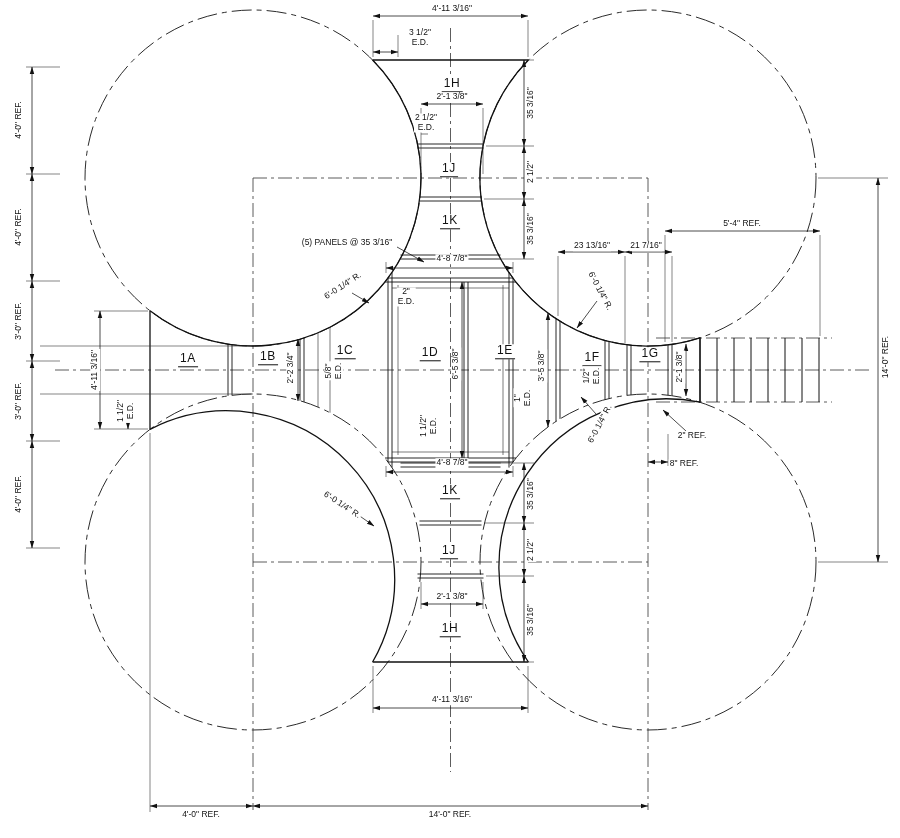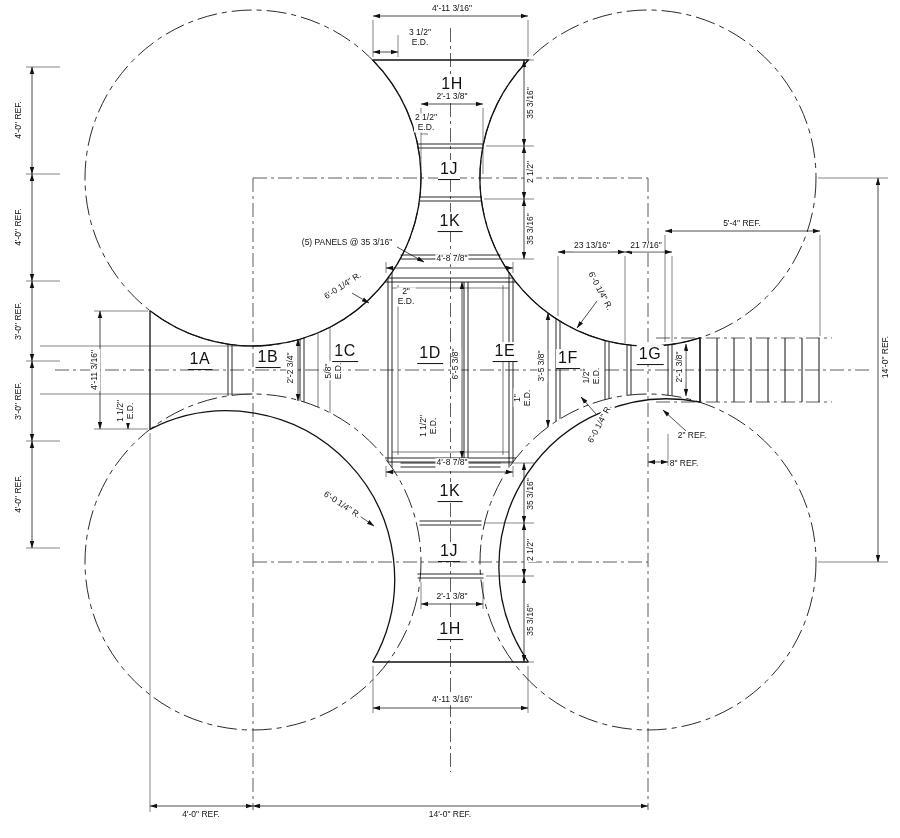--- a/index.html
+++ b/index.html
@@ -1,21 +1,21 @@
 <!DOCTYPE html>
 <html><head>
 <meta charset="utf-8">
 <style>
   html,body{margin:0;padding:0;background:#fff;}
   .sheet{position:relative;width:900px;height:838px;background:#fff;overflow:hidden;
          font-family:"Liberation Sans",sans-serif;}
   .sheet svg{position:absolute;left:0;top:0;}
   .lbl{position:absolute;font-size:8.5px;line-height:1.12;color:#111;white-space:nowrap;
        background:#fff;padding:0 1px;text-align:center;transform:translate(-50%,-50%);}
-  .panel{font-size:16px;letter-spacing:.6px;border-bottom:1.1px solid #111;
+  .panel{font-size:12px;letter-spacing:.6px;border-bottom:1.1px solid #111;
          padding:0 2px 1px 2px;}
   .stack span{display:block;}
 </style>
 </head>
 <body>
 
 <div class="sheet">
 
 <svg width="900" height="838" viewBox="0 0 900 838">
   <defs>
@@ -241,35 +241,35 @@
 <div class="lbl" style="left:19px;top:401px;transform:translate(-50%,-50%) rotate(-90deg)">3'-0" REF.</div>
 <div class="lbl" style="left:19px;top:494px;transform:translate(-50%,-50%) rotate(-90deg)">4'-0" REF.</div>
 
 <div class="lbl" style="left:95px;top:370px;transform:translate(-50%,-50%) rotate(-90deg)">4'-11 3/16"</div>
 
 <div class="lbl stack" style="left:126px;top:411px;transform:translate(-50%,-50%) rotate(-90deg)">
   <span>1 1/2"</span>
   <span>E.D.</span>
 </div>
 
-<div class="lbl panel" style="left:200px;top:360px">1A</div>
+<div class="lbl panel" style="left:188px;top:360px">1A</div>
 <div class="lbl panel" style="left:268px;top:358px">1B</div>
 <div class="lbl" style="left:291px;top:368px;transform:translate(-50%,-50%) rotate(-90deg)">2'-2 3/4"</div>
 
 <div class="lbl stack" style="left:334px;top:371px;transform:translate(-50%,-50%) rotate(-90deg)">
   <span>5/8"</span>
   <span>E.D.</span>
 </div>
 
 <div class="lbl panel" style="left:345px;top:352px">1C</div>
 <div class="lbl panel" style="left:430px;top:354px">1D</div>
 <div class="lbl" style="left:456px;top:364px;transform:translate(-50%,-50%) rotate(-90deg)">6'-5 3/8"</div>
 <div class="lbl panel" style="left:505px;top:352px">1E</div>
 <div class="lbl" style="left:542px;top:366px;transform:translate(-50%,-50%) rotate(-90deg)">3'-5 3/8"</div>
-<div class="lbl panel" style="left:568px;top:359px">1F</div>
+<div class="lbl panel" style="left:592px;top:359px">1F</div>
 
 <div class="lbl stack" style="left:592px;top:376px;transform:translate(-50%,-50%) rotate(-90deg)">
   <span>1/2"</span>
   <span>E.D.</span>
 </div>
 
 <div class="lbl stack" style="left:523px;top:398px;transform:translate(-50%,-50%) rotate(-90deg)">
   <span>1"</span>
   <span>E.D.</span>
 </div>

